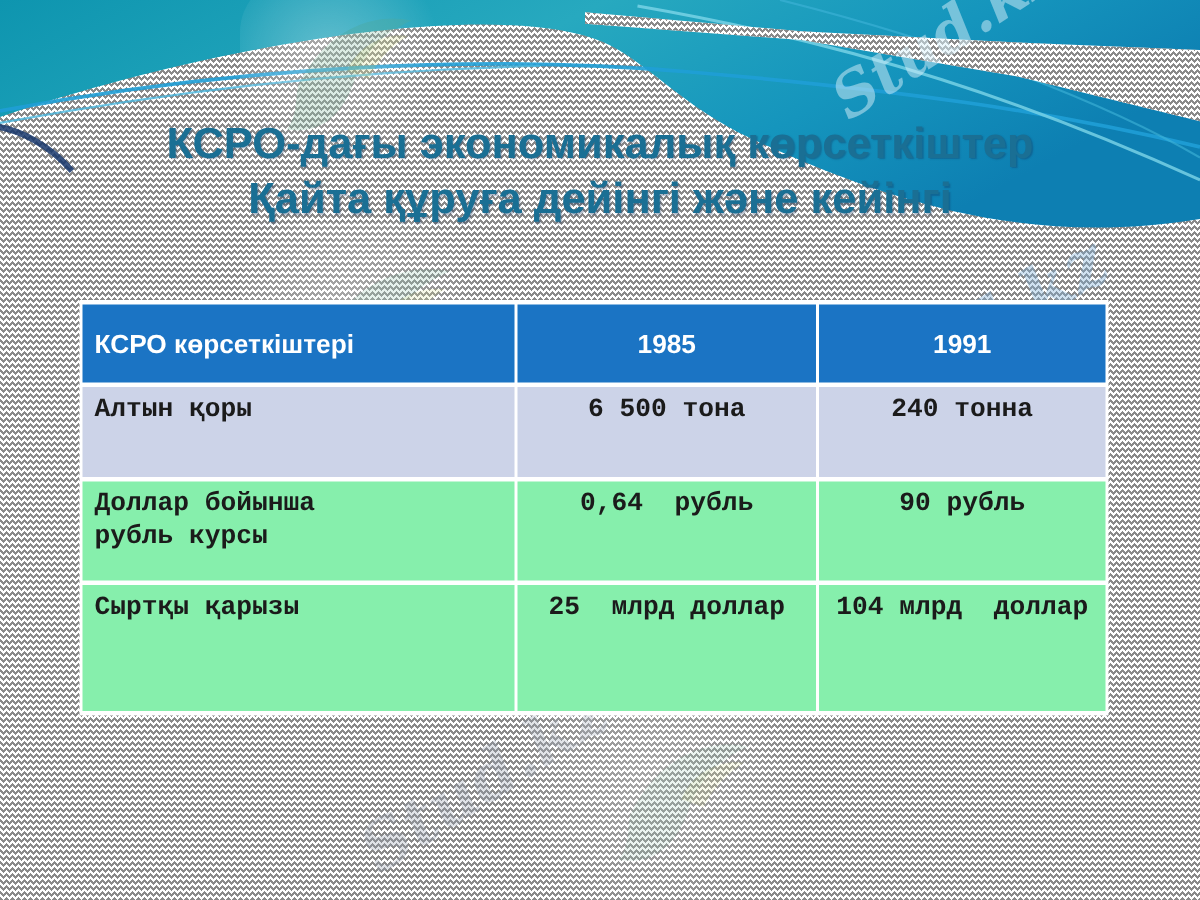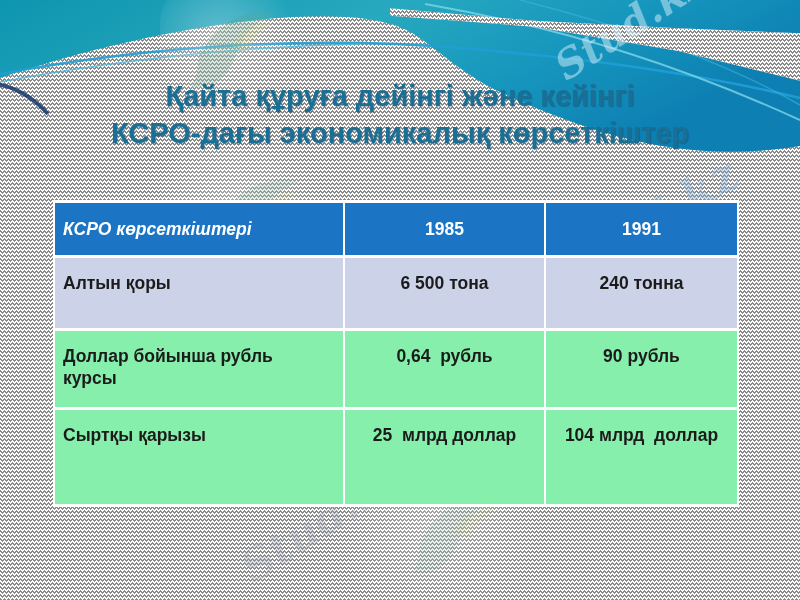--- a/index.html
+++ b/index.html
@@ -47,25 +47,25 @@
     border-collapse:separate;border-spacing:2px 3px;background:#ffffff;
     table-layout:fixed;
   }
   .datatable col.c1{width:288px;}
   .datatable col.c2{width:199px;}
   .datatable col.c3{width:191px;}
   .datatable th{
     background:#1b74c4;color:#ffffff;font-size:17.5px;font-weight:bold;
     height:44px;padding:4px 8px;vertical-align:middle;
   }
-  .datatable th.col-label{text-align:left;font-style:italic;}
+  .datatable th.col-label{text-align:left;}
   .datatable td{
     font-size:17.5px;font-weight:bold;color:#1b1b1b;
-    padding:14px 8px 4px 8px;vertical-align:top;text-align:center;
-    white-space:pre-wrap;line-height:22px;
+    padding:4px 8px 4px 8px;vertical-align:top;text-align:center;
+    white-space:pre-wrap;line-height:22px;font-family:Liberation Mono, monospace;
   }
   .datatable td.col-label{text-align:left;padding-right:70px;}
   .datatable tr.odd td{background:#ccd3e8;}
   .datatable tr.even td{background:#86efac;}
   .datatable tr.r1 td{height:52px;}
   .datatable tr.r2 td{height:58px;}
   .datatable tr.r3 td{height:47px;}
   .datatable tr.r4 td{height:76px;}
 </style>
 </head>
@@ -118,22 +118,22 @@
       </svg>
   </div>
 
   <div class="wm" style="left:545px;top:0px;font-size:40px;color:rgba(215,240,250,.5);">Stud.kz</div>
   <div class="wm" style="left:555px;top:195px;font-size:46px;">Stud.kz</div>
   <div class="wm" style="left:255px;top:285px;font-size:50px;">Stud.kz</div>
   <div class="wm" style="left:490px;top:375px;font-size:50px;">Stud.kz</div>
   <div class="wm" style="left:230px;top:495px;font-size:44px;color:rgba(150,160,175,.3);">Stud.kz</div>
 
   <h1 class="title">
+    <span>КСРО-дағы экономикалық көрсеткіштер</span>
     <span>Қайта құруға дейінгі және кейінгі</span>
-    <span>КСРО-дағы экономикалық көрсеткіштер</span>
   </h1>
 
   <table class="datatable">
     <colgroup>
         <col class="c1">
         <col class="c2">
         <col class="c3">
       </colgroup>
     <thead>
       <tr>

